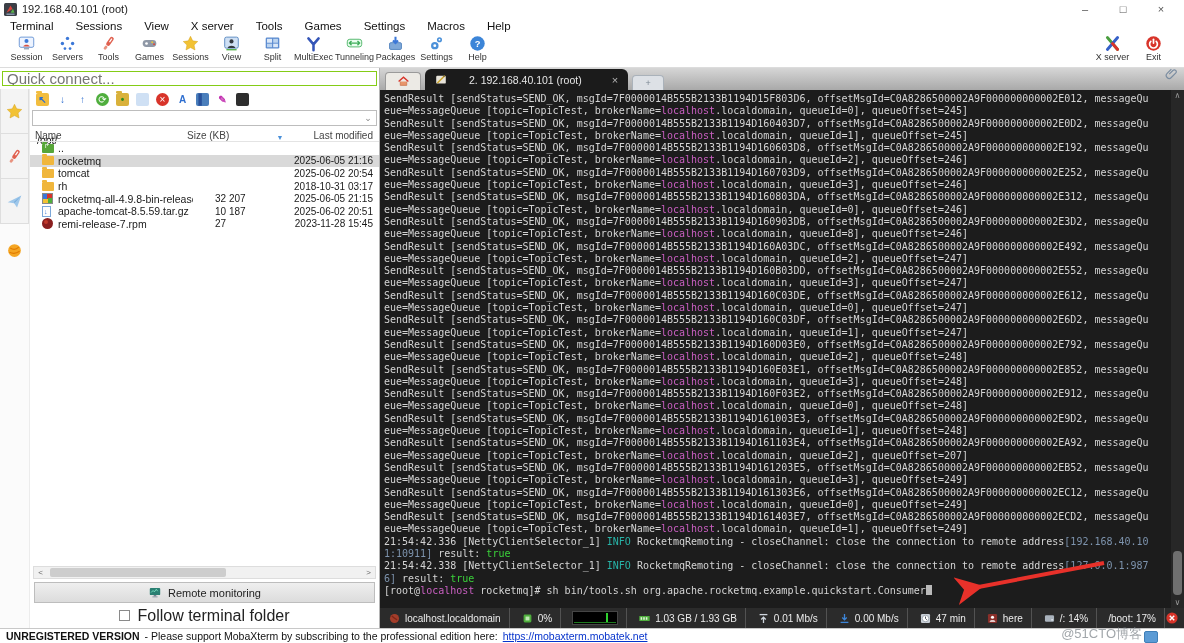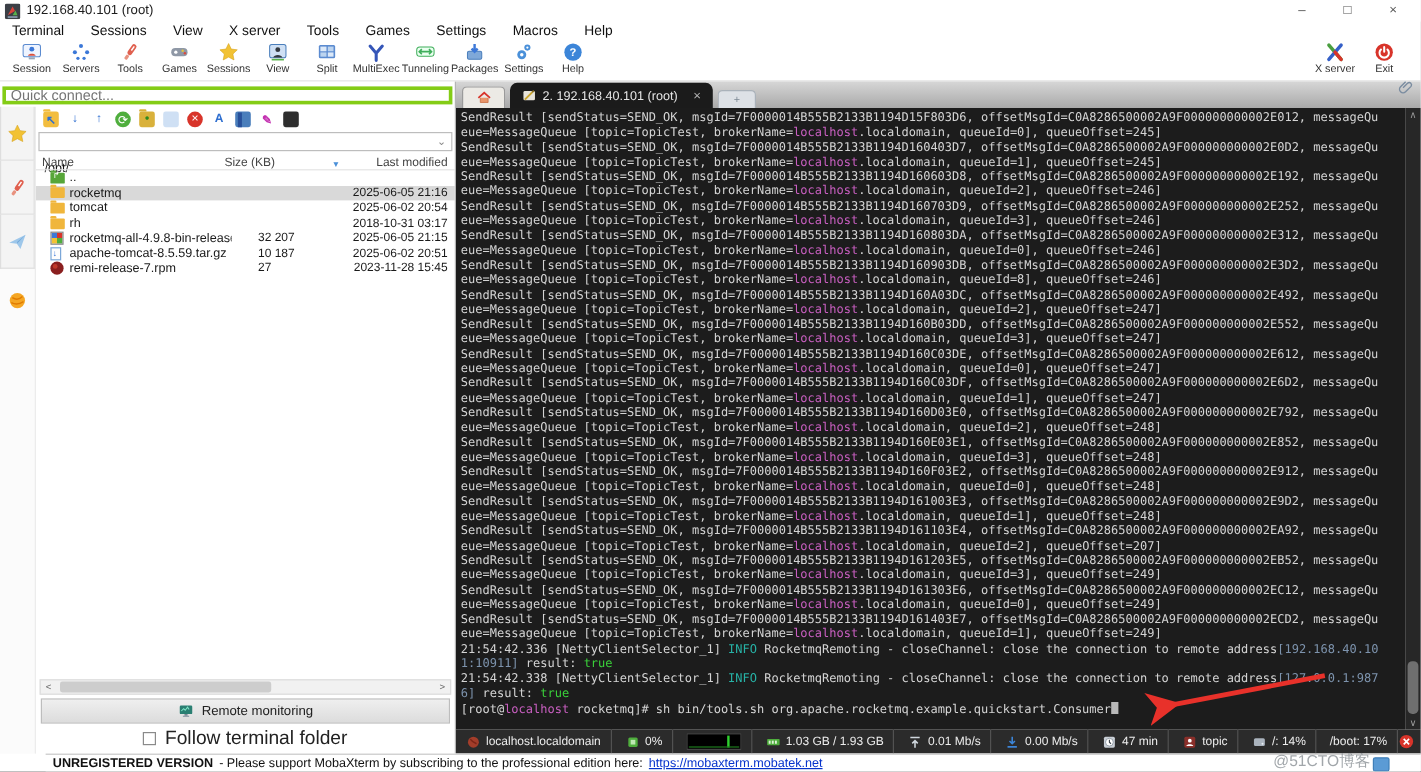--- a/index.html
+++ b/index.html
@@ -25,21 +25,21 @@
   .tool .ico svg { width:17px; height:17px; }
   .tool-label { font-size:9px; color:#333; white-space:nowrap; }
   .tb-spacer { flex:1; }
   .toolgrp-right { margin-right:4px; }
 
   .main { flex:1; display:flex; min-height:0; }
 
   
   .left { width:380px; flex:0 0 auto; border-right:1px solid #b5b5b5; display:flex; flex-direction:column; background:#fff; }
   .qc-wrap { padding:2px 2px 1px 2px; }
-  .qc-wrap input { width:100%; height:15px; border:3px solid #84cc16; font-size:12px; padding:0 4px; color:#444; font-family:"Liberation Sans",sans-serif; }
+  .qc-wrap input { width:100%; height:15px; border:1px solid #84cc16; font-size:15px; padding:0 4px; color:#444; font-family:"Liberation Sans",sans-serif; }
   .left-body { flex:1; display:flex; min-height:0; }
   .dock { width:29px; flex:0 0 auto; display:flex; flex-direction:column; background:#fbfbfb; }
   .dock-cell { width:29px; height:45px; border:1px solid #dedede; border-top:none; display:flex; align-items:center; justify-content:center; background:#f4f4f4; }
   .dock-cell.noborder { border:none; background:transparent; height:52px; }
   .dock-cell svg { width:17px; height:17px; }
 
   .fb { flex:1; display:flex; flex-direction:column; min-width:0; border-left:1px solid #ececec; }
   .fb-toolbar { height:21px; display:flex; align-items:center; gap:7px; padding:0 6px; flex:0 0 auto; }
   .fbico { width:13px; height:13px; display:inline-flex; align-items:center; justify-content:center; font-size:10px; font-weight:bold; border-radius:2px; position:relative; }
   .fbico.round { border-radius:50%; font-weight:normal; }
@@ -77,21 +77,21 @@
   .rm-btn { height:21px; margin:3px 4px 0 4px; background:linear-gradient(#efefef,#dcdcdc); border:1px solid #bdbdbd; display:flex; align-items:center; justify-content:center; gap:6px; font-size:11px; color:#222; flex:0 0 auto; cursor:default; }
   .rm-btn svg { width:14px; height:13px; }
   .follow { height:25px; display:flex; align-items:center; justify-content:center; gap:7px; font-size:16px; color:#222; flex:0 0 auto; }
   .cbox { width:11px; height:11px; border:1px solid #8a8a8a; background:#fff; display:inline-block; }
 
   
   .termcol { flex:1; display:flex; flex-direction:column; min-width:0; }
   .tabbar { height:22px; background:linear-gradient(#d6d6d6,#a9a9a9); display:flex; align-items:flex-end; padding:0 6px 0 5px; gap:4px; flex:0 0 auto; }
   .tab-home { width:36px; height:18px; background:#eceae5; border:1px solid #9a9a9a; border-bottom:none; border-radius:4px 4px 0 0; display:flex; align-items:center; justify-content:center; }
   .tab-home svg { width:13px; height:13px; }
-  .tab-active { height:21px; background:#1b1b1b; color:#e6e6e6; border-radius:6px 6px 0 0; display:flex; align-items:center; gap:5px; padding:0 10px; font-size:10.5px; }
+  .tab-active { height:21px; background:#1b1b1b; color:#e6e6e6; border-radius:6px 6px 0 0; display:flex; align-items:center; gap:22px; padding:0 10px; font-size:10.5px; }
   .tab-active svg { width:12px; height:12px; }
   .tab-close { color:#b5b5b5; font-size:11px; margin-left:8px; }
   .tab-new { width:32px; height:15px; background:#dde1e6; border:1px solid #aab2ba; border-bottom:none; border-radius:4px 4px 0 0; display:flex; align-items:center; justify-content:center; color:#7d8994; font-size:9px; margin-bottom:0px; }
   .tab-spacer { flex:1; }
   .clip { margin-bottom:6px; }
   .clip svg { width:13px; height:13px; }
 
   .termwrap { flex:1; display:flex; min-height:0; position:relative; }
   .term { flex:1; background:#1c1c1c; padding:3px 0 0 4px; font-family:"DejaVu Sans Mono", monospace; font-size:10px; line-height:12.3px; color:#d4d4d4; overflow:hidden; }
   .tline { white-space:pre; }
@@ -110,21 +110,21 @@
   .sb-item { display:flex; align-items:center; gap:4px; padding:0 8px; height:100%; border-right:1px solid #525252; white-space:nowrap; }
   .sb-item svg { width:13px; height:13px; }
   .sb-graph { width:46px; height:14px; background:#000; border:1px solid #454545; position:relative; }
   .sb-graph::before { content:""; position:absolute; right:9px; top:1px; bottom:1px; width:2px; background:#2fd12f; }
   .sb-graph::after { content:""; position:absolute; left:1px; right:1px; bottom:1px; height:1px; background:#1d7a1d; }
   .sb-spacer { flex:1;justify-content:space-between; }
   .sb-close { margin-right:5px; display:flex; }
   .sb-close svg { width:14px; height:14px; }
 
   
-  .footer { height:15px; background:#fff; border-top:1px solid #c8c8c8; display:flex; align-items:center; padding-left:6px; font-size:10.5px; color:#111; gap:5px; flex:0 0 auto; white-space:nowrap;margin-left:38px; }
+  .footer { height:15px; background:#fff; border-top:1px solid #c8c8c8; display:flex; align-items:center; padding-left:6px; font-size:10.5px; color:#111; gap:5px; flex:0 0 auto; white-space:nowrap; }
   .footer .reg { font-weight:bold; }
   .footer a { color:#0633cc; text-decoration:underline; }
 
   .watermark { position:absolute; right:26px; bottom:0px; font-size:13px; color:rgba(130,136,142,.75); z-index:60; display:flex; align-items:center; gap:2px; }
   .wm-ico { width:14px; height:12px; background:#5b9bd5; border-radius:2px; border:1px solid #3f7fb8; position:relative; top:3px; }
   .annot { position:absolute; left:0; top:0; width:1184px; height:643px; pointer-events:none; z-index:50; }
 </style>
 </head>
 <body>
 
@@ -596,21 +596,21 @@
               <span>47 min</span>
             </div>
             <div class="sb-item">
               <span style="display: flex;">
                 <svg viewBox="0 0 20 20">
                   <rect x="3" y="3" width="14" height="14" rx="2" fill="#8a2f2a"></rect>
                   <circle cx="10" cy="8" r="2.4" fill="#fff"></circle>
                   <path d="M5.5 15c.8-3 8.2-3 9 0z" fill="#fff"></path>
                 </svg>
               </span>
-              <span>topic</span>
+              <span>here</span>
             </div>
             <div class="sb-item">
               <span style="display: flex;">
                 <svg viewBox="0 0 20 20">
                   <rect x="3" y="5" width="14" height="10" rx="2" fill="#aab3bd"></rect>
                   <circle cx="14" cy="12" r="1.3" fill="#e8eef4"></circle>
                 </svg>
               </span>
               <span>/: 14%</span>
             </div>

